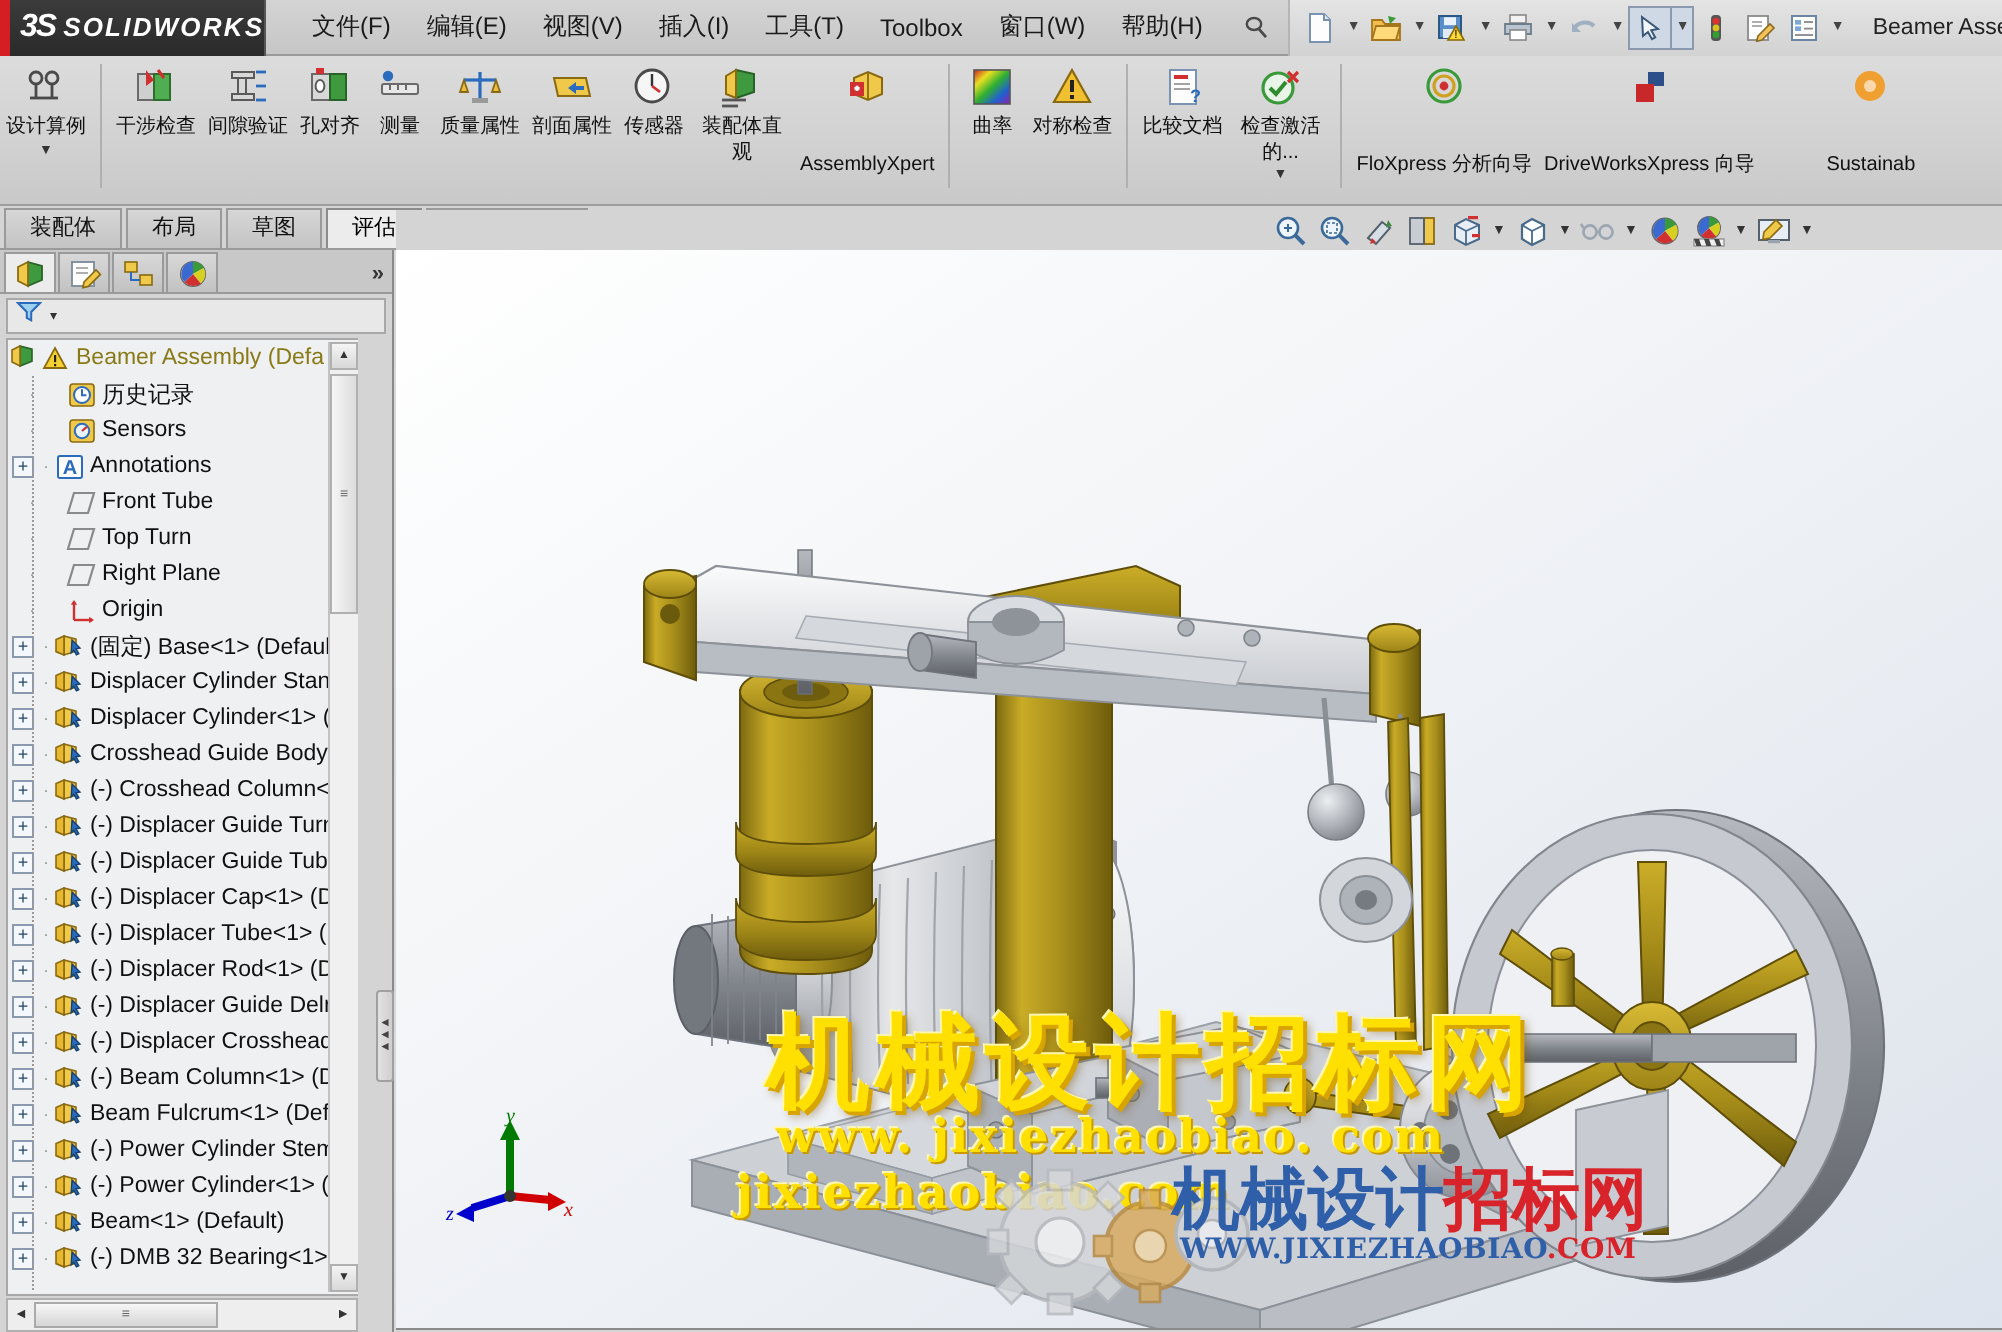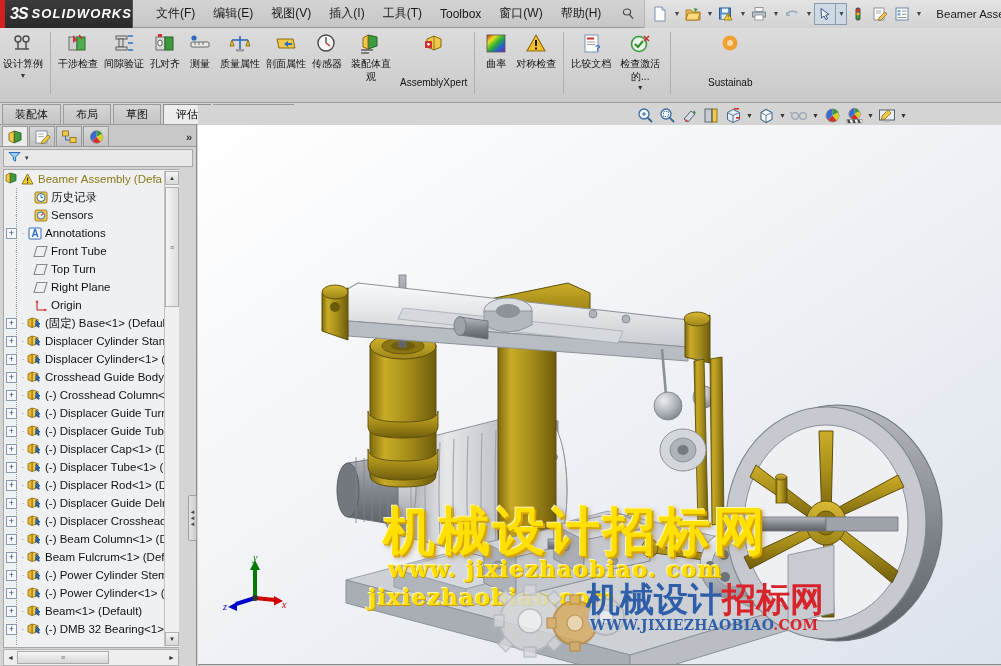--- a/index.html
+++ b/index.html
@@ -505,20 +505,41 @@
               <path d="M16 3l5 5M21 3l-5 5" stroke="#d03030" stroke-width="1.6"></path>
             </svg>
         </div>
         <div class="rib-label">检查激活的...</div>
         <div class="rib-caret">▼</div>
       </div>
     </div>
     <div class="rib-divider"></div>
 
     <div class="rib-group">
+      <div class="rib-btn" style="min-width:74px">
+        <div class="rib-ico">
+          <svg width="24" height="22" viewBox="0 0 24 22">
+              <circle cx="12" cy="10" r="8" fill="none" stroke="#3a9a3a" stroke-width="1.6"></circle>
+              <circle cx="12" cy="10" r="5" fill="none" stroke="#d0a020" stroke-width="1.6"></circle>
+              <circle cx="12" cy="10" r="2.2" fill="#d03030"></circle>
+            </svg>
+        </div>
+        <div class="rib-label wide">FloXpress
+分析向导</div>
+      </div>
+      <div class="rib-btn" style="min-width:104px">
+        <div class="rib-ico">
+          <svg width="24" height="22" viewBox="0 0 24 22">
+              <rect x="11" y="3" width="8" height="7" fill="#2c4f8a"></rect>
+              <rect x="5" y="9" width="9" height="9" fill="#c8282a"></rect>
+            </svg>
+        </div>
+        <div class="rib-label wide">DriveWorksXpress
+向导</div>
+      </div>
       <div class="rib-btn" style="min-width:66px;margin-left:22px">
         <div class="rib-ico">
           <svg width="24" height="22" viewBox="0 0 24 22">
               <circle cx="12" cy="10" r="7.5" fill="#f0a030"></circle>
               <path d="M12 2.5a7.5 7.5 0 0 1 0 15 7.5 7.5 0 0 0 0-15z" fill="#2a7fd0"></path>
               <path d="M4.5 10a7.5 7.5 0 0 1 15 0 7.5 7.5 0 0 0-15 0z" fill="#8ccbf0"></path>
               <circle cx="12" cy="10" r="3" fill="#fff" opacity=".6"></circle>
             </svg>
         </div>
         <div class="rib-label wide">Sustainab</div>

